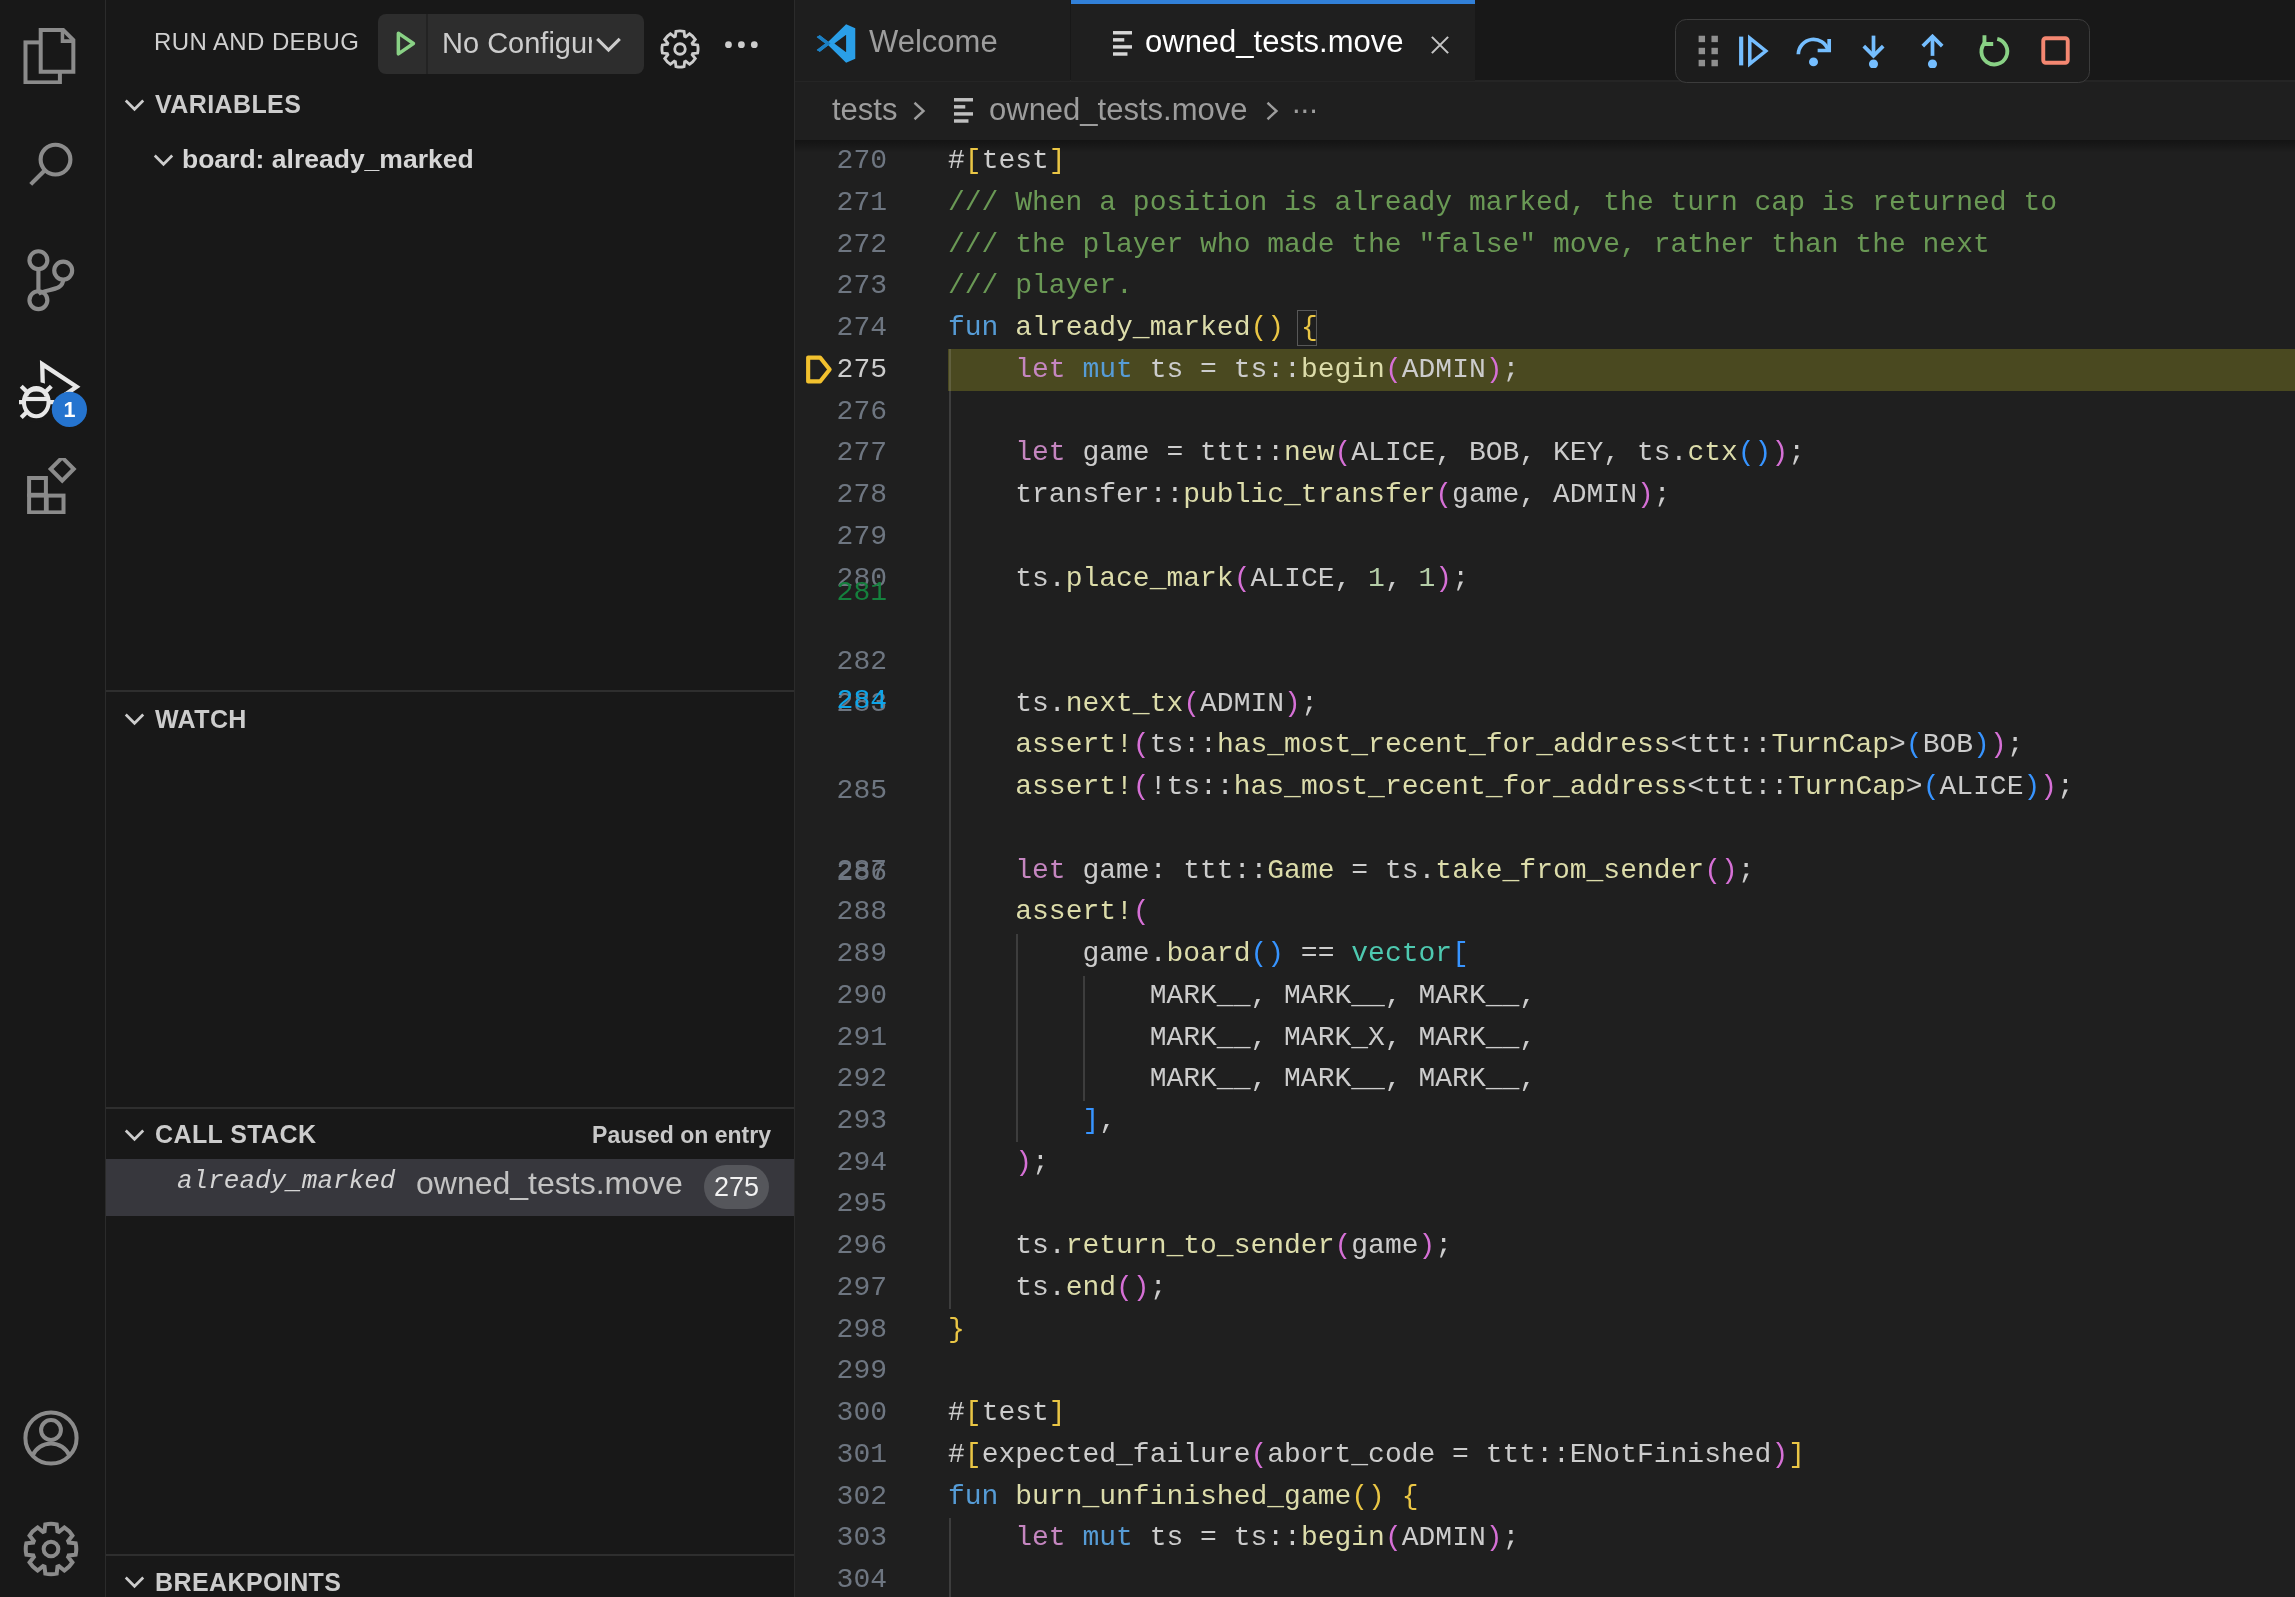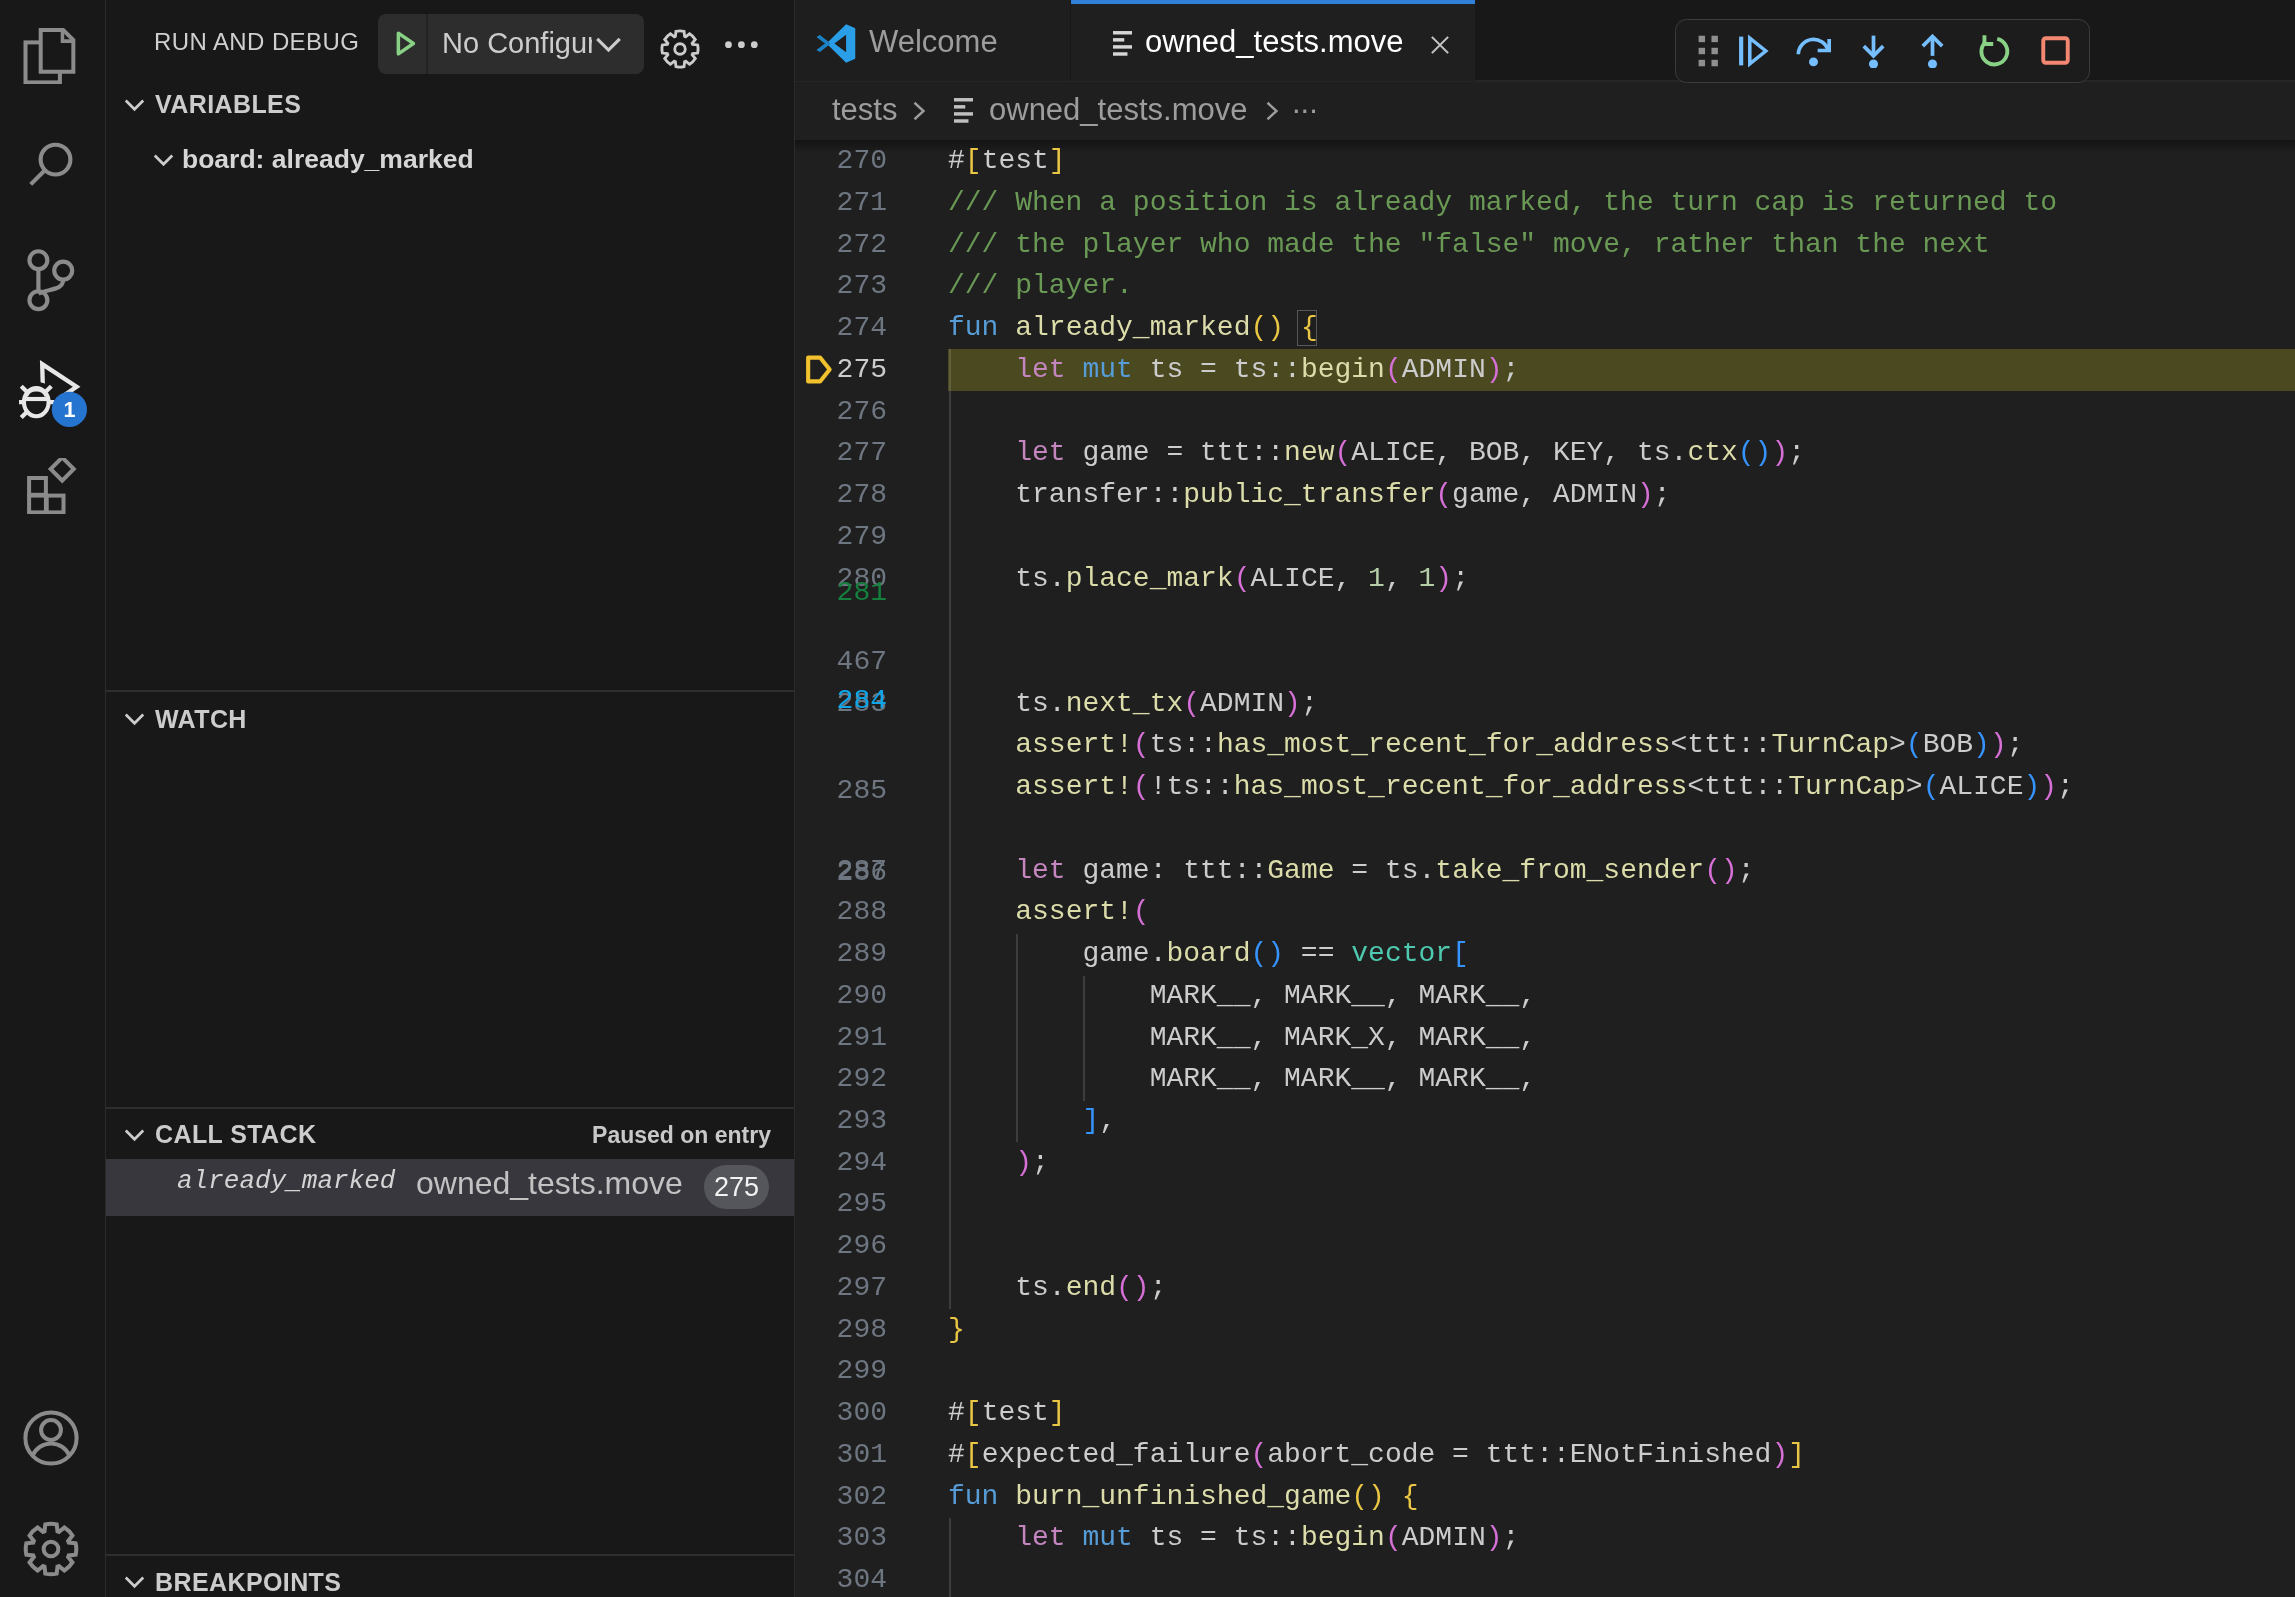--- a/index.html
+++ b/index.html
@@ -230,21 +230,21 @@
 <div class="cl" style="top:349px"><span style="color:#cccccc">    </span><span style="color:#c586c0">let</span><span style="color:#cccccc"> </span><span style="color:#569cd6">mut</span><span style="color:#cccccc"> ts = ts::</span><span style="color:#dcdcaa">begin</span><span style="color:#d670d6">(</span><span style="color:#cccccc">ADMIN</span><span style="color:#d670d6">)</span><span style="color:#cccccc">;</span></div>
 <div class="ln" style="top:391px;color:#6e7681">276</div>
 <div class="ln" style="top:432px;color:#6e7681">277</div>
 <div class="cl" style="top:432px"><span style="color:#cccccc">    </span><span style="color:#c586c0">let</span><span style="color:#cccccc"> game = ttt::</span><span style="color:#dcdcaa">new</span><span style="color:#d670d6">(</span><span style="color:#cccccc">ALICE, BOB, KEY, ts.</span><span style="color:#dcdcaa">ctx</span><span style="color:#3794ff">()</span><span style="color:#d670d6">)</span><span style="color:#cccccc">;</span></div>
 <div class="ln" style="top:474px;color:#6e7681">278</div>
 <div class="cl" style="top:474px"><span style="color:#cccccc">    transfer::</span><span style="color:#dcdcaa">public_transfer</span><span style="color:#d670d6">(</span><span style="color:#cccccc">game, ADMIN</span><span style="color:#d670d6">)</span><span style="color:#cccccc">;</span></div>
 <div class="ln" style="top:516px;color:#6e7681">279</div>
 <div class="ln" style="top:558px;color:#6e7681">280</div>
 <div class="cl" style="top:558px"><span style="color:#cccccc">    ts.</span><span style="color:#dcdcaa">place_mark</span><span style="color:#d670d6">(</span><span style="color:#cccccc">ALICE, </span><span style="color:#b5cea8">1</span><span style="color:#cccccc">, </span><span style="color:#b5cea8">1</span><span style="color:#d670d6">)</span><span style="color:#cccccc">;</span></div>
 <div class="ln" style="top:572px;color:#15803d">281</div>
-<div class="ln" style="top:641px;color:#6e7681">467</div>
+<div class="ln" style="top:641px;color:#6e7681">282</div>
 <div class="ln" style="top:683px;color:#6e7681">283</div>
 <div class="cl" style="top:683px"><span style="color:#cccccc">    ts.</span><span style="color:#dcdcaa">next_tx</span><span style="color:#d670d6">(</span><span style="color:#cccccc">ADMIN</span><span style="color:#d670d6">)</span><span style="color:#cccccc">;</span></div>
 <div class="ln" style="top:680px;color:#0ea5e9">284</div>
 <div class="cl" style="top:724px"><span style="color:#cccccc">    </span><span style="color:#dcdcaa">assert!</span><span style="color:#d670d6">(</span><span style="color:#cccccc">ts::</span><span style="color:#dcdcaa">has_most_recent_for_address</span><span style="color:#cccccc">&lt;ttt::</span><span style="color:#dcdcaa">TurnCap</span><span style="color:#cccccc">&gt;</span><span style="color:#3794ff">(</span><span style="color:#cccccc">BOB</span><span style="color:#3794ff">)</span><span style="color:#d670d6">)</span><span style="color:#cccccc">;</span></div>
 <div class="ln" style="top:770px;color:#6e7681">285</div>
 <div class="cl" style="top:766px"><span style="color:#cccccc">    </span><span style="color:#dcdcaa">assert!</span><span style="color:#d670d6">(</span><span style="color:#cccccc">!ts::</span><span style="color:#dcdcaa">has_most_recent_for_address</span><span style="color:#cccccc">&lt;ttt::</span><span style="color:#dcdcaa">TurnCap</span><span style="color:#cccccc">&gt;</span><span style="color:#3794ff">(</span><span style="color:#cccccc">ALICE</span><span style="color:#3794ff">)</span><span style="color:#d670d6">)</span><span style="color:#cccccc">;</span></div>
 <div class="ln" style="top:852px;color:#6e7681">286</div>
 <div class="ln" style="top:850px;color:#6e7681">287</div>
 <div class="cl" style="top:850px"><span style="color:#cccccc">    </span><span style="color:#c586c0">let</span><span style="color:#cccccc"> game: ttt::</span><span style="color:#dcdcaa">Game</span><span style="color:#cccccc"> = ts.</span><span style="color:#dcdcaa">take_from_sender</span><span style="color:#d670d6">()</span><span style="color:#cccccc">;</span></div>
 <div class="ln" style="top:891px;color:#6e7681">288</div>
@@ -256,20 +256,21 @@
 <div class="ln" style="top:1017px;color:#6e7681">291</div>
 <div class="cl" style="top:1017px"><span style="color:#cccccc">            MARK__, MARK_X, MARK__,</span></div>
 <div class="ln" style="top:1058px;color:#6e7681">292</div>
 <div class="cl" style="top:1058px"><span style="color:#cccccc">            MARK__, MARK__, MARK__,</span></div>
 <div class="ln" style="top:1100px;color:#6e7681">293</div>
 <div class="cl" style="top:1100px"><span style="color:#cccccc">        </span><span style="color:#3794ff">]</span><span style="color:#cccccc">,</span></div>
 <div class="ln" style="top:1142px;color:#6e7681">294</div>
 <div class="cl" style="top:1142px"><span style="color:#cccccc">    </span><span style="color:#d670d6">)</span><span style="color:#cccccc">;</span></div>
 <div class="ln" style="top:1183px;color:#6e7681">295</div>
 <div class="ln" style="top:1225px;color:#6e7681">296</div>
+<div class="cl" style="top:1225px"><span style="color:#cccccc">    ts.</span><span style="color:#dcdcaa">return_to_sender</span><span style="color:#d670d6">(</span><span style="color:#cccccc">game</span><span style="color:#d670d6">)</span><span style="color:#cccccc">;</span></div>
 <div class="ln" style="top:1267px;color:#6e7681">297</div>
 <div class="cl" style="top:1267px"><span style="color:#cccccc">    ts.</span><span style="color:#dcdcaa">end</span><span style="color:#d670d6">()</span><span style="color:#cccccc">;</span></div>
 <div class="ln" style="top:1309px;color:#6e7681">298</div>
 <div class="cl" style="top:1309px"><span style="color:#eac645">}</span></div>
 <div class="ln" style="top:1350px;color:#6e7681">299</div>
 <div class="ln" style="top:1392px;color:#6e7681">300</div>
 <div class="cl" style="top:1392px"><span style="color:#cccccc">#</span><span style="color:#eac645">[</span><span style="color:#cccccc">test</span><span style="color:#eac645">]</span></div>
 <div class="ln" style="top:1434px;color:#6e7681">301</div>
 <div class="cl" style="top:1434px"><span style="color:#cccccc">#</span><span style="color:#eac645">[</span><span style="color:#cccccc">expected_failure</span><span style="color:#d670d6">(</span><span style="color:#cccccc">abort_code = ttt::ENotFinished</span><span style="color:#d670d6">)</span><span style="color:#eac645">]</span></div>
 <div class="ln" style="top:1476px;color:#6e7681">302</div>

